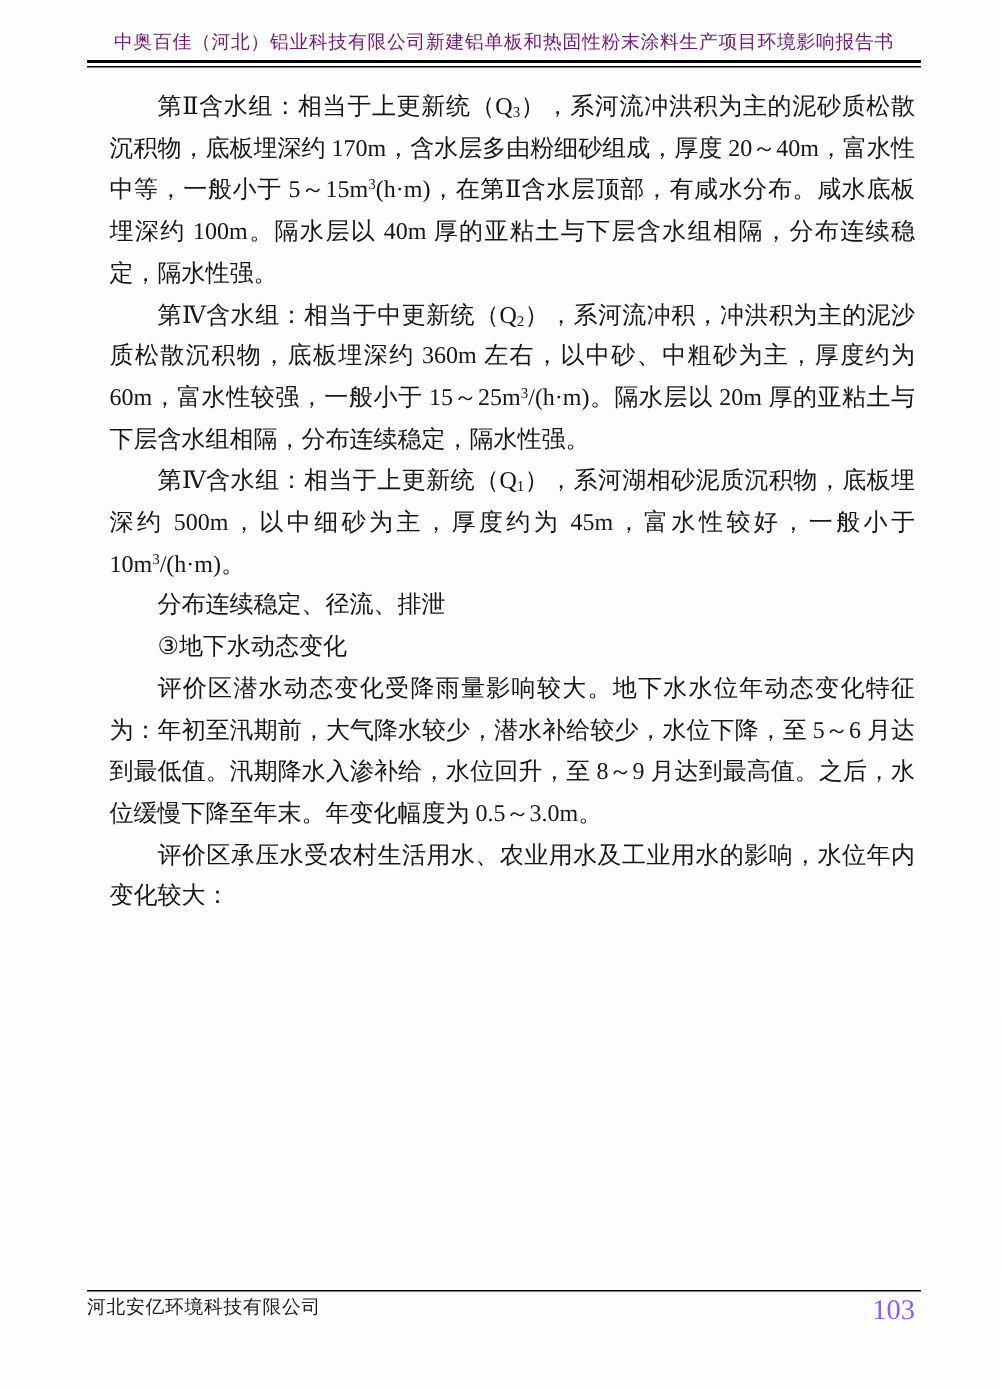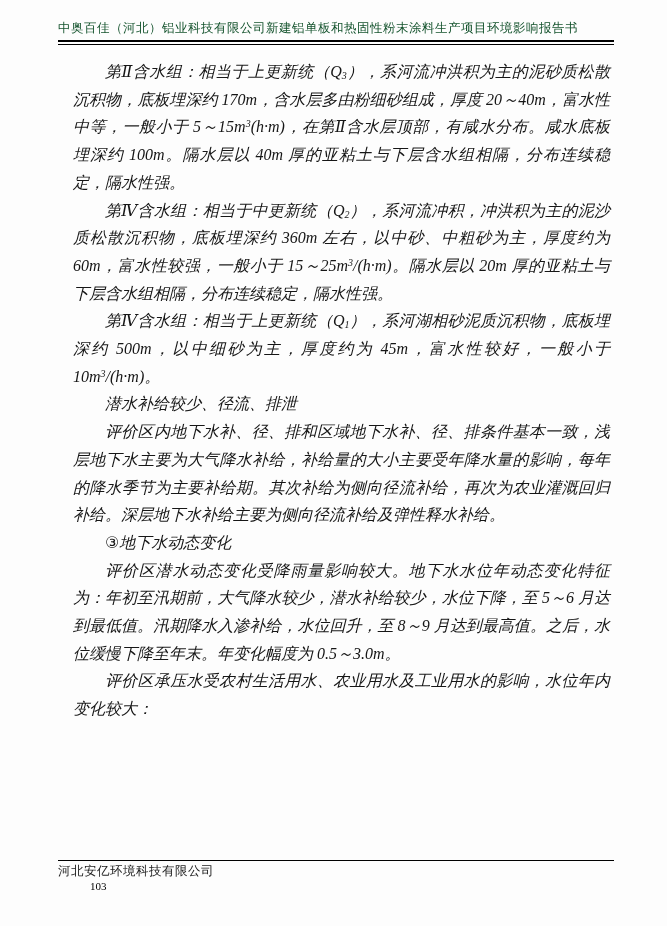--- a/index.html
+++ b/index.html
@@ -17,24 +17,25 @@
     overflow: hidden;
   }
   
   .header {
     position: absolute;
     top: 20px;
     left: 58px;
     right: 53px;
   }
   .header-title {
+    text-align: center;
     font-size: 12.5px;
     letter-spacing: 0.5px;
     white-space: nowrap;
-    color: #14532d;
+    color: #701a75;
   }
   .header-rule {
     margin-top: 3px;
     height: 2px;
     border-top: 2.5px solid #000;
     border-bottom: 1px solid #000;
   }
   
   .doc-body {
     position: absolute;
@@ -44,21 +45,20 @@
     font-size: 16px;
     line-height: 27.7px;
     text-align: justify;
   }
   .doc-body p {
     margin: 0;
     padding: 0;
   }
   .doc-body p.indent {
     text-indent: 32px;
-    font-style: italic;
   }
   .doc-body sup {
     font-size: 10px;
     line-height: 0;
     vertical-align: 5px;
   }
   .doc-body sub {
     font-size: 10px;
     line-height: 0;
     vertical-align: -2px;
@@ -72,50 +72,48 @@
   }
   .footer-rule {
     border-top: 1.5px solid #000;
     height: 0;
   }
   .footer-row {
     display: flex;
     justify-content: space-between;
     align-items: flex-start;
     margin-top: 2px;
-    flex-direction: column;
   }
   .footer-company {
     font-size: 12.5px;
     letter-spacing: 0.5px;
     color: #1b1b1b;
   }
   .footer-page {
-    font-size: 11px;
-    color: #000000;
+    font-size: 19px;
+    color: #8b5cf6;
     margin-right: 4px;
     margin-left: 32px;
   }
 </style>
 </head>
 <body>
 
 <div class="page">
 
   <div class="header">
     <div class="header-title">中奥百佳（河北）铝业科技有限公司新建铝单板和热固性粉末涂料生产项目环境影响报告书</div>
     <div class="header-rule"></div>
   </div>
 
   <div class="doc-body">
       <p class="indent"><span>第Ⅱ含水组：相当于上更新统（Q</span><sub>3</sub><span>），系河流冲洪积为主的泥砂质松散沉积物，底板埋深约 170m，含水层多由粉细砂组成，厚度 20～40m，富水性中等，一般小于 5～15m</span><sup>3</sup><span>(h·m)，在第Ⅱ含水层顶部，有咸水分布。咸水底板埋深约 100m。隔水层以 40m 厚的亚粘土与下层含水组相隔，分布连续稳定，隔水性强。</span></p>
       <p class="indent"><span>第Ⅳ含水组：相当于中更新统（Q</span><sub>2</sub><span>），系河流冲积，冲洪积为主的泥沙质松散沉积物，底板埋深约 360m 左右，以中砂、中粗砂为主，厚度约为 60m，富水性较强，一般小于 15～25m</span><sup>3</sup><span>/(h·m)。隔水层以 20m 厚的亚粘土与下层含水组相隔，分布连续稳定，隔水性强。</span></p>
       <p class="indent"><span>第Ⅳ含水组：相当于上更新统（Q</span><sub>1</sub><span>），系河湖相砂泥质沉积物，底板埋深约 500m，以中细砂为主，厚度约为 45m，富水性较好，一般小于 10m</span><sup>3</sup><span>/(h·m)。</span></p>
-      <p class="indent"><span>潜水补给较少、径流、排泄</span></p>
-      <p class="indent"><span>评价区内地下水补、径、排和区域地下水补、径、排条件基本一致，浅层地下水主要为大气降水补给，补给量的大小主要受年降水量的影响，每年的降水季节为主要补给期。其次补给为侧向径流补给，再次为农业灌溉回归补给。深层地下水补给主要为侧向径流补给及弹性释水补给。</span></p>
+      <p class="indent"><span>分布连续稳定、径流、排泄</span></p>
       <p class="indent"><span>③地下水动态变化</span></p>
       <p class="indent"><span>评价区潜水动态变化受降雨量影响较大。地下水水位年动态变化特征为：年初至汛期前，大气降水较少，潜水补给较少，水位下降，至 5～6 月达到最低值。汛期降水入渗补给，水位回升，至 8～9 月达到最高值。之后，水位缓慢下降至年末。年变化幅度为 0.5～3.0m。</span></p>
       <p class="indent"><span>评价区承压水受农村生活用水、农业用水及工业用水的影响，水位年内变化较大：</span></p>
     </div>
 
   <div class="footer">
     <div class="footer-rule"></div>
     <div class="footer-row">
       <span class="footer-company">河北安亿环境科技有限公司</span>
       <span class="footer-page">103</span>

